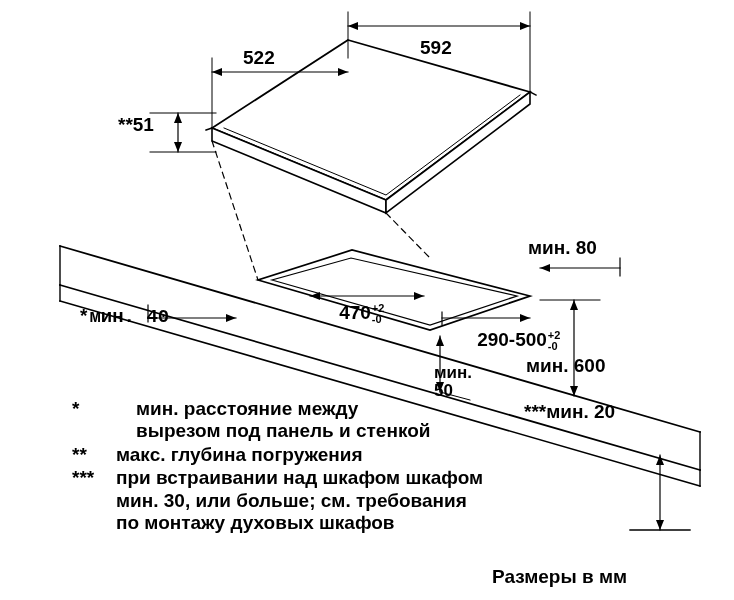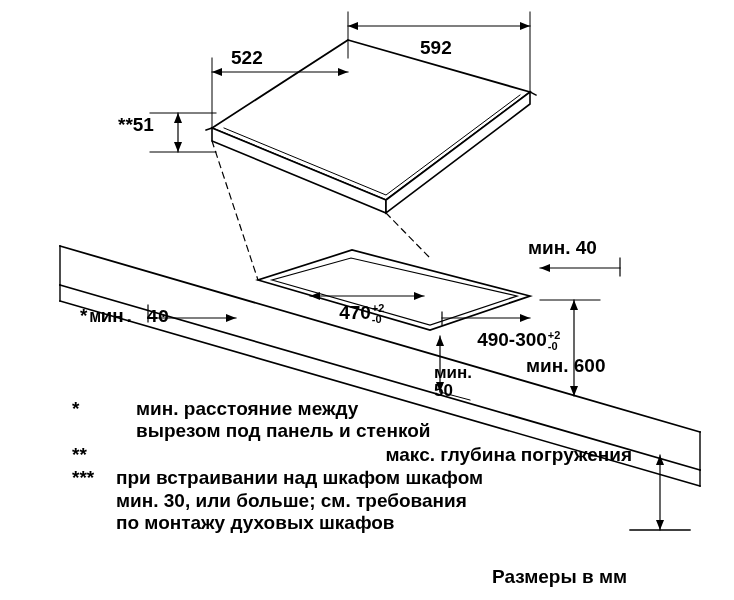--- a/index.html
+++ b/index.html
@@ -160,50 +160,51 @@
       <polygon points="660,455 656,465 664,465" fill="#000" stroke="none"></polygon>
       <polygon points="660,530 656,520 664,520" fill="#000" stroke="none"></polygon>
       <line x1="630" y1="530" x2="690" y2="530" stroke-width="1.4"></line>
 
       <line x1="440" y1="392" x2="470" y2="400" stroke-width="1"></line>
     </g>
   </svg>
 
   <div class="lbl dim" style="left:420px; top:38px;">592</div>
 
-  <div class="lbl dim" style="left:231px; top:48px;">522</div>
+  <div class="lbl dim" style="left:243px; top:48px;">522</div>
 
   <div class="lbl dim" style="left:118px; top:103px;margin-top:12px;">**51</div>
 
   <div class="lbl dim" style="left:318px; top:283px;">
     <span>470</span><span class="supbox"><span class="sup" style="display:block;">+2</span><span class="sup" style="display:block;">-0</span></span>
   </div>
 
   <div class="lbl dim" style="left:456px; top:310px;">
-    <span>490-300</span><span class="supbox"><span class="sup" style="display:block;">+2</span><span class="sup" style="display:block;">-0</span></span>
+    <span>290-500</span><span class="supbox"><span class="sup" style="display:block;">+2</span><span class="sup" style="display:block;">-0</span></span>
   </div>
 
   <div class="lbl dim" style="left:78px; top:308px;font-family:Liberation Mono, monospace;">*мин. 40</div>
 
-  <div class="lbl dim" style="left:528px; top:238px;">мин. 40</div>
+  <div class="lbl dim" style="left:528px; top:238px;">мин. 80</div>
 
   <div class="lbl dim-sm" style="left:434px; top:364px; text-align:left;">мин.<br>50</div>
 
   <div class="lbl dim" style="left:526px; top:356px;">мин. 600</div>
 
+  <div class="lbl dim" style="left:524px; top:402px;">***мин. 20</div>
 
   <div class="notes">
     <div class="note-row">
       <div class="note-mark">*</div>
       <div class="note-text" style="white-space:pre-line;margin-left:20px;">мин. расстояние между
 вырезом под панель и стенкой</div>
     </div>
     <div class="note-row">
       <div class="note-mark">**</div>
-      <div class="note-text" style="white-space:pre-line;text-align:right;">макс. глубина погружения</div>
+      <div class="note-text" style="white-space:pre-line;">макс. глубина погружения</div>
     </div>
     <div class="note-row">
       <div class="note-mark">***</div>
       <div class="note-text" style="white-space:pre-line;">при встраивании над шкафом шкафом
 мин. 30, или больше; см. требования
 по монтажу духовых шкафов</div>
     </div>
   </div>
 
   <div class="footer">Размеры в мм</div>

